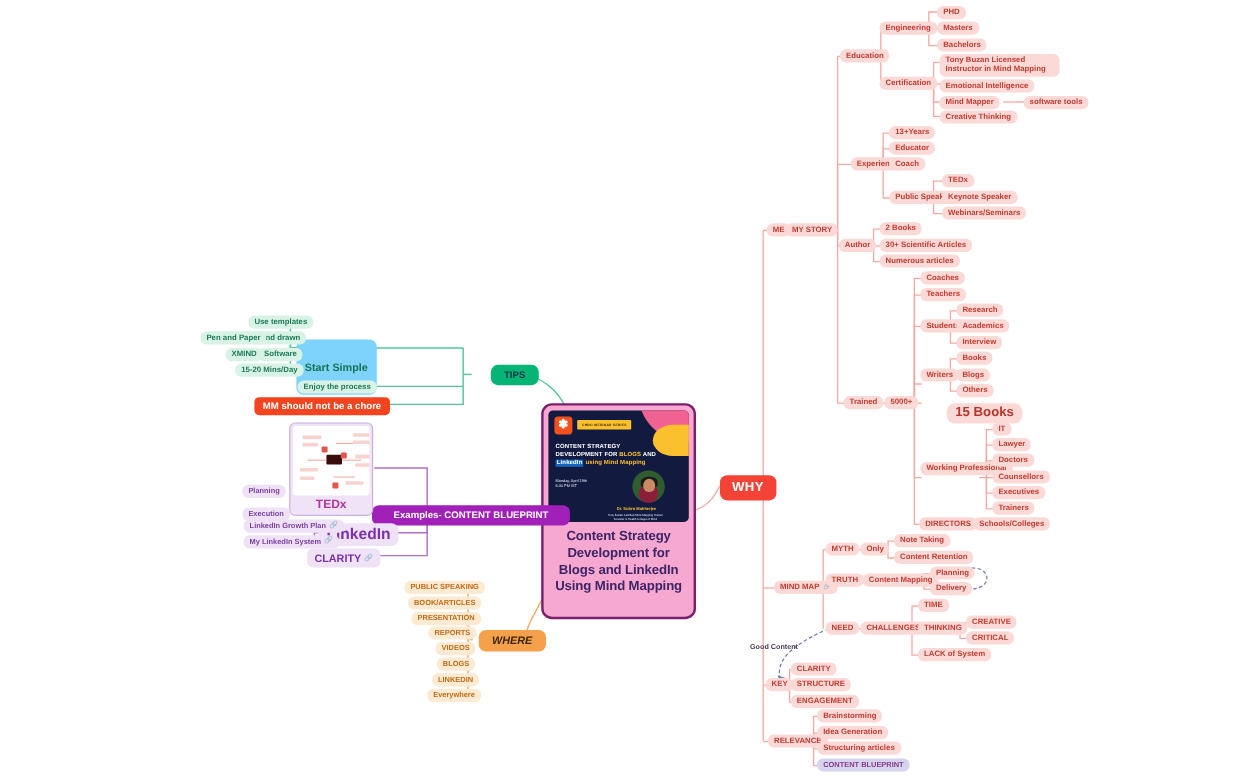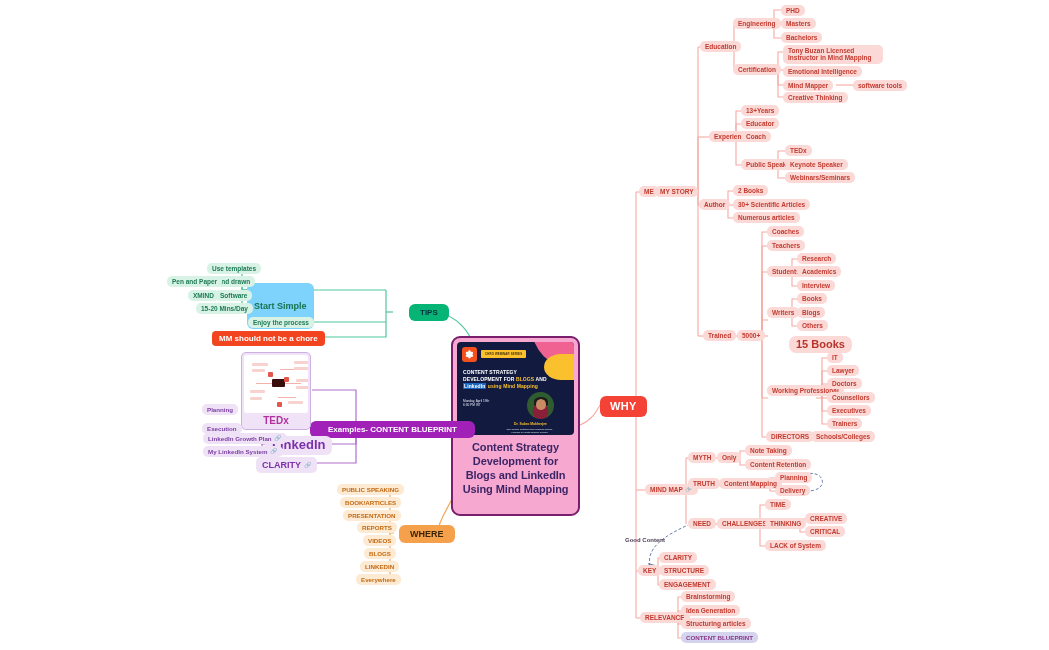--- a/index.html
+++ b/index.html
@@ -23,21 +23,21 @@
   .n-grn-lg{background:#d8f3e6;color:#146b49;font-size:12.5px;font-weight:bold;border-radius:7px;padding:3px 8px;}
   .n-grn-fill{background:#06b576;color:#06323f;font-size:8px;font-weight:bold;border-radius:6px;padding:4px 11px;}
   .n-orangered{background:#f2441f;color:#ffffff;font-size:8px;font-weight:bold;border-radius:4px;padding:3px 7px;}
   
   .n-pur{background:#efe2f7;color:#7b3fa0;font-size:6.2px;font-weight:bold;}
   .n-pur-lg{background:#efe2f7;color:#7b2fa8;font-size:13px;font-weight:bold;border-radius:6px;padding:2px 7px;}
   .n-pur-md{background:#efe2f7;color:#7b2fa8;font-size:9px;font-weight:bold;border-radius:5px;padding:3px 6px;}
   .n-pur-fill{background:#a020b8;color:#ffffff;font-size:8px;font-weight:bold;border-radius:6px;padding:4px 18px;}
   
   .n-org{background:#fdead2;color:#c46a14;font-size:6.2px;font-weight:bold;}
-  .n-org-fill{background:#f5a04a;color:#3b2408;font-size:9px;font-weight:bold;border-radius:6px;padding:4px 11px;}
+  .n-org-fill{background:#f5a04a;color:#3b2408;font-size:9px;font-weight:bold;border-radius:6px;padding:4px 11px;font-style:italic;}
   
   .n-lav{background:#d4d4ef;color:#8a3a8a;font-size:6.2px;font-weight:bold;}
 
   .icn{display:inline-block;margin-left:3px;opacity:.65;font-size:6px;vertical-align:1px;}
 
   
   #central{position:absolute;left:451px;top:336px;width:129px;height:180px;
            background:#f7a8d0;border:2px solid #7a1f6e;border-radius:9px;
            box-sizing:border-box;padding:4px;}
   #poster{width:100%;height:93px;border-radius:4px;position:relative;overflow:hidden;

